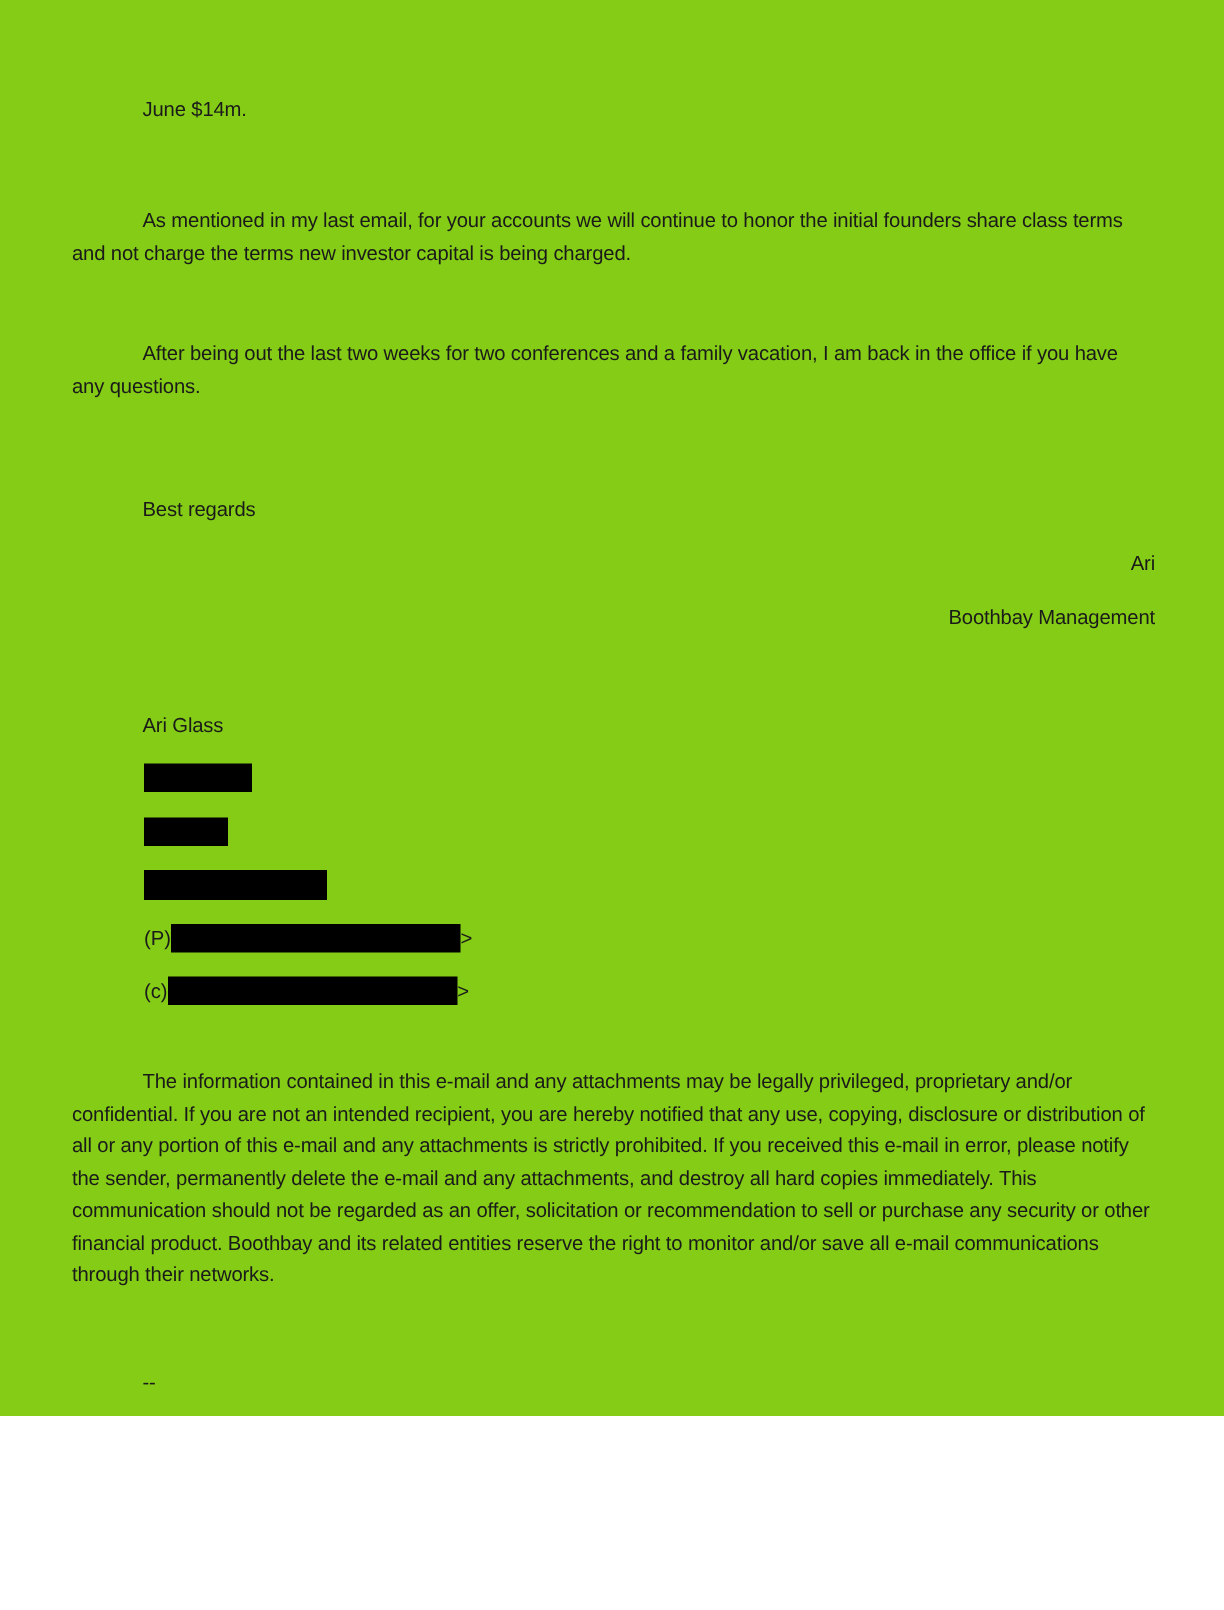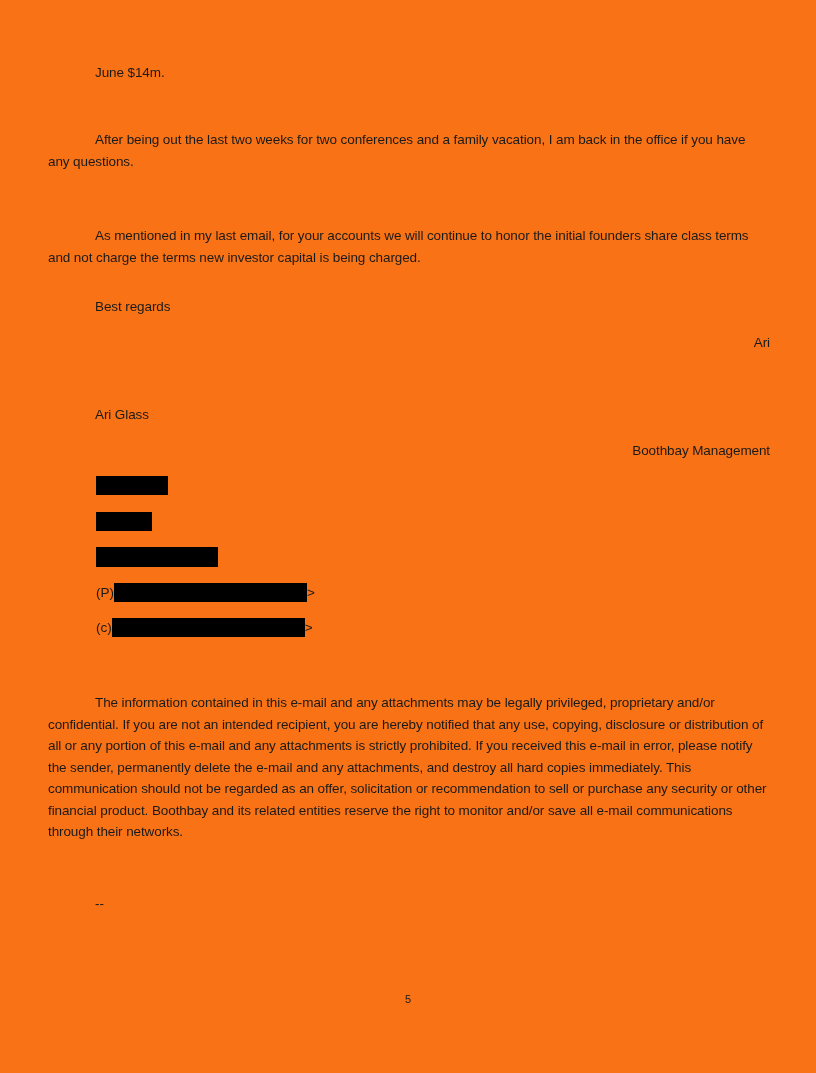--- a/index.html
+++ b/index.html
@@ -4,39 +4,39 @@
 <style>
   * { box-sizing: border-box; }
   html, body {
     margin: 0;
     padding: 0;
     background: #ffffff;
   }
   .page {
     position: relative;
     width: 816px;
-    height: 1073px;
-    background: #f97316;
+    height: 944px;
+    background: #84cc16;
     overflow: hidden;
     font-family: "Liberation Sans", sans-serif;
     color: #1a1a1a;
   }
   .content {
     padding: 62px 46px 0 48px;
   }
   .para {
     margin: 0;
     font-size: 13.5px;
     line-height: 22px;
     letter-spacing: -0.1px;
   }
   .indent { text-indent: 47px; }
   .mt-accounts   { margin-top: 52px; }
   .mt-back       { margin-top: 45px; }
-  .mt-regards    { margin-top: 27px; }
+  .mt-regards    { margin-top: 60px; }
   .mt-small      { margin-top: 14px; text-align: right; }
   .mt-name       { margin-top: 50px; }
   .redaction {
     background: #000000;
     display: block;
   }
   .bar1 { width: 72px;  height: 19px; margin: 14px 0 0 48px; }
   .bar2 { width: 56px;  height: 19px; margin: 17px 0 0 48px; }
   .bar3 { width: 122px; height: 20px; margin: 16px 0 0 48px; }
   .contact-row {
@@ -50,21 +50,21 @@
   .mt-crow { margin-top: 15px; }
   .contact-bar {
     display: inline-block;
     width: 193px;
     height: 19px;
   }
   .contact-label { white-space: pre; }
   .contact-suffix { white-space: pre; }
   .disclaimer {
     line-height: 21.5px;
-    margin-top: 55px;
+    margin-top: 40px;
     max-width: 722px;
   }
   .mt-sep { margin-top: 50px; }
   .page-number {
     position: absolute;
     top: 993px;
     left: 0;
     right: 0;
     text-align: center;
     font-size: 11px;
@@ -80,31 +80,31 @@
   }
 </style>
 </head>
 <body>
 
 <div class="page">
   <div class="content">
 
     <p class="para indent">June $14m.</p>
 
+    <p class="para indent mt-accounts">As mentioned in my last email, for your accounts we will continue to honor the initial founders share class terms and not charge the terms new investor capital is being charged.</p>
+
     <p class="para indent mt-back">After being out the last two weeks for two conferences and a family vacation, I am back in the office if you have any questions.</p>
-
-    <p class="para indent mt-accounts">As mentioned in my last email, for your accounts we will continue to honor the initial founders share class terms and not charge the terms new investor capital is being charged.</p>
 
     <p class="para indent mt-regards">Best regards</p>
 
     <p class="para indent mt-small">Ari</p>
 
+    <p class="para indent mt-small">Boothbay Management</p>
+
     <p class="para indent mt-name">Ari Glass</p>
-
-    <p class="para indent mt-small">Boothbay Management</p>
 
 
     <div class="redaction bar1"></div>
     <div class="redaction bar2"></div>
     <div class="redaction bar3"></div>
 
     <div class="contact-row mt-prow">
       <span class="contact-label">(P)</span>
       <span class="redaction contact-bar"></span>
       <span class="contact-suffix">&gt;</span>

